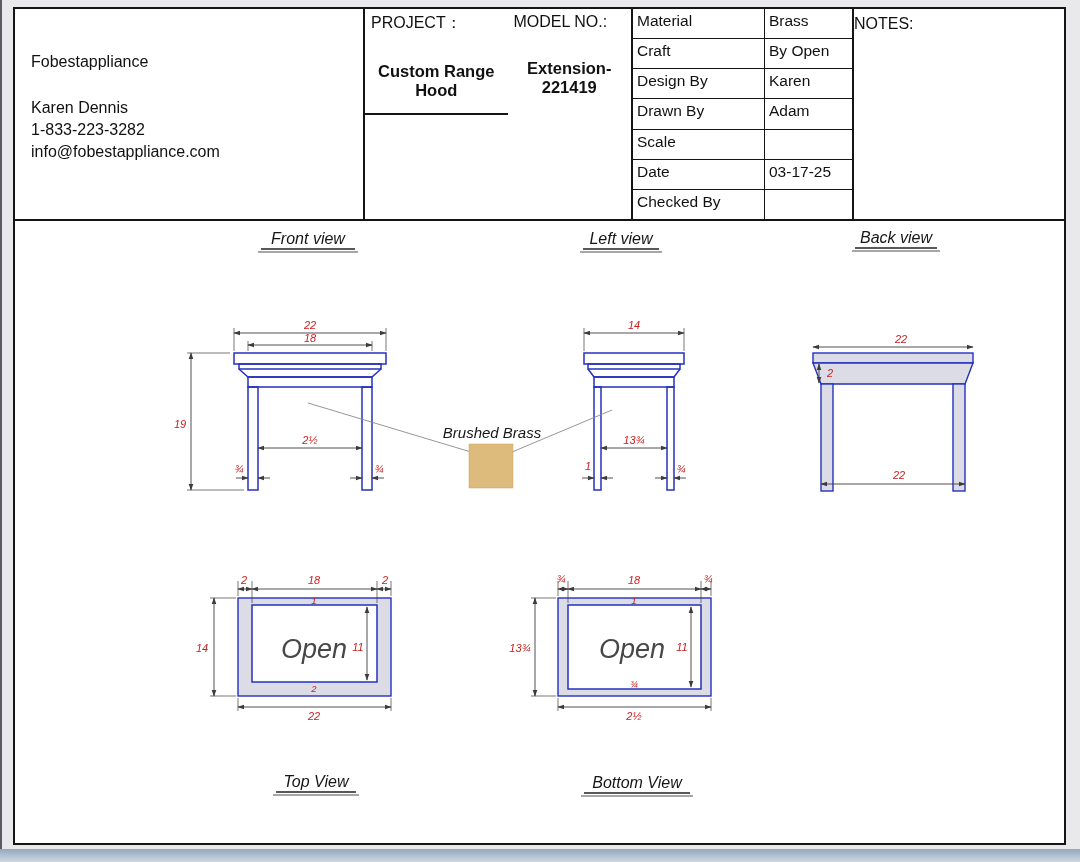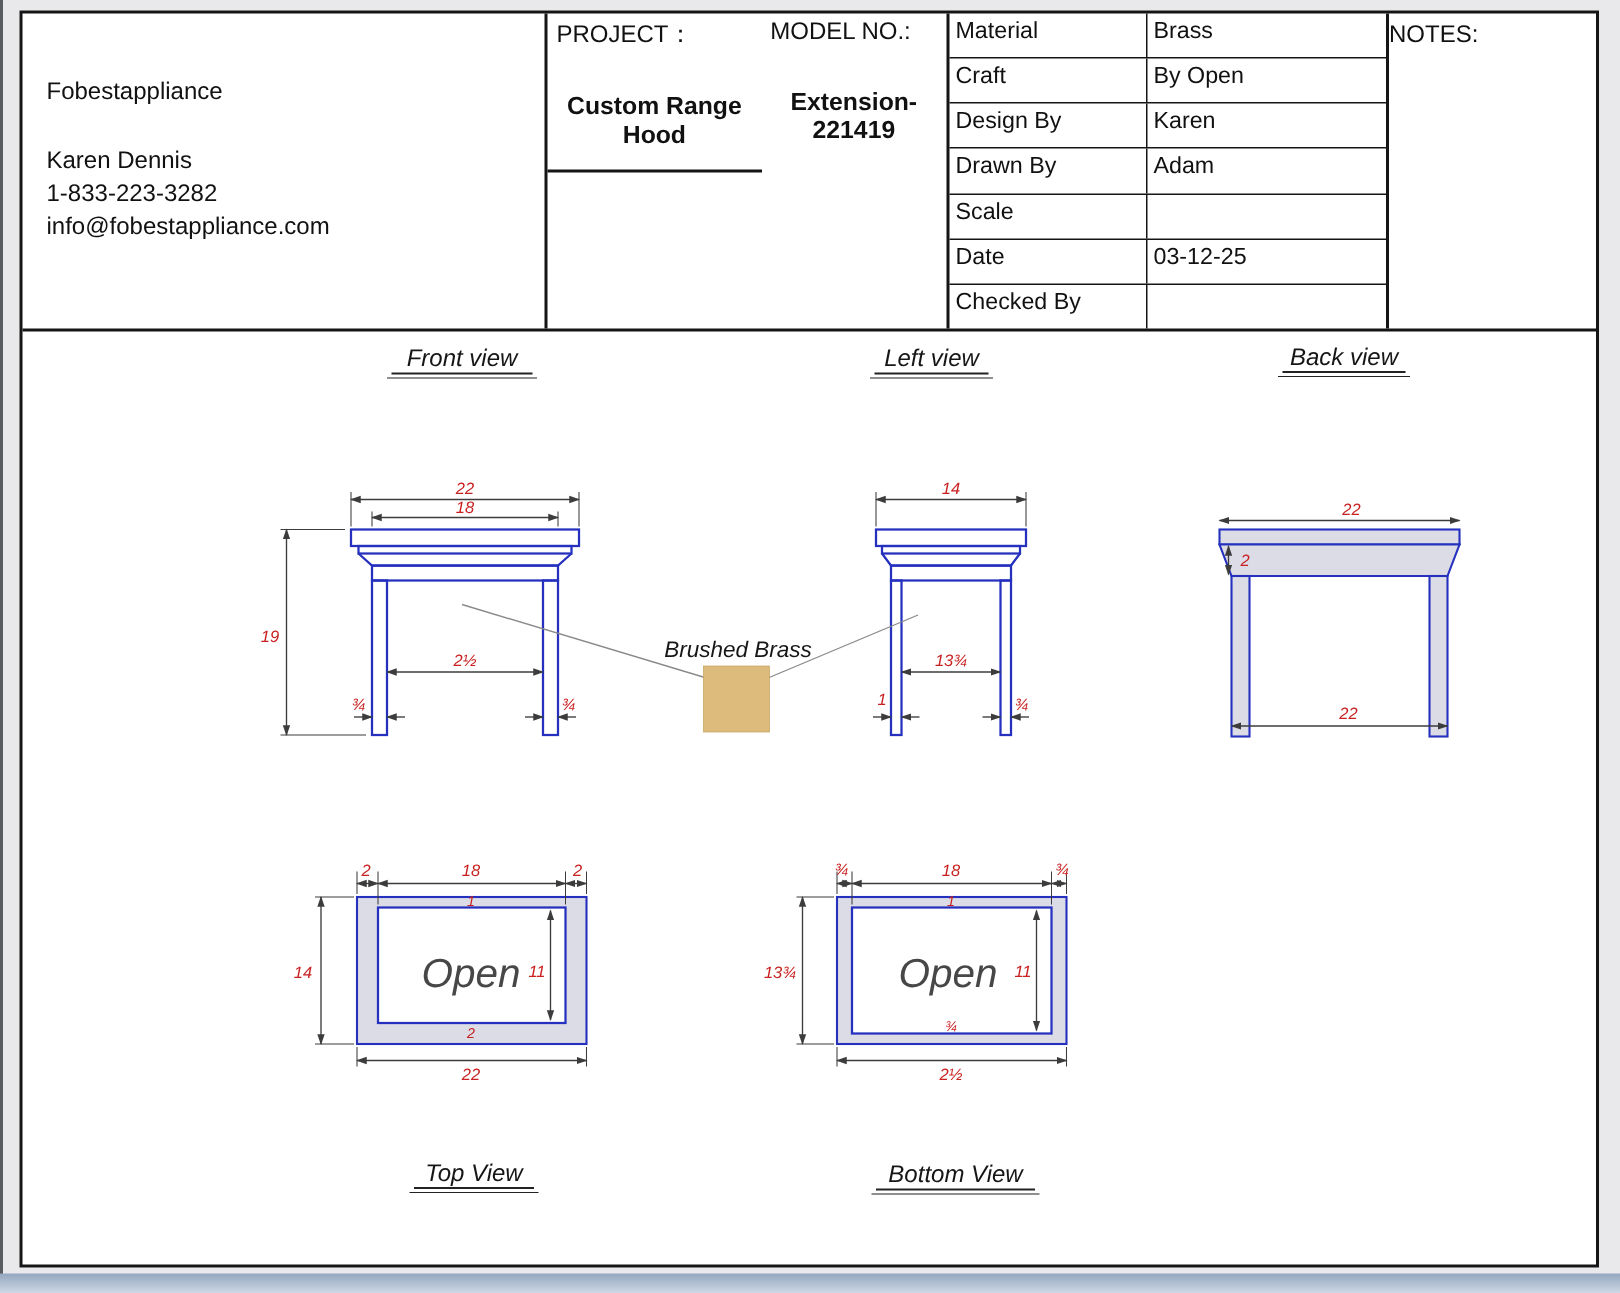--- a/index.html
+++ b/index.html
@@ -9,21 +9,21 @@
   .sheet { position:absolute; left:13px; top:7px; width:1053px; height:838px; background:#fff; border:2px solid #151515; }
   .titleblock { display:flex; height:212px; border-bottom:2px solid #151515; }
   .tb-cell { height:100%; }
   .company { width:350px; border-right:2px solid #151515; padding:44px 8px 0 16px; font-size:16px; }
   .company-name { margin-bottom:26px; }
   .company-line { line-height:22px; }
   .project { width:268px; border-right:2px solid #151515; display:flex; flex-direction:row; }
   .proj-half { height:106px; padding:4px 6px; font-size:16px; }
   .proj-top { border-bottom:2px solid #151515; }
   .proj-center { text-align:center; margin-top:28px; font-size:16.5px;font-weight:bold; }
-  .specs { width:293px; border-right:2px solid #151515; display:flex; flex-direction:column; }
+  .specs { width:221px; border-right:2px solid #151515; display:flex; flex-direction:column; }
   .spec-row { flex:1 1 0; display:flex; border-bottom:1.5px solid #151515; font-size:15.5px; }
   .spec-row:last-child { border-bottom:none;gap:32px; }
   .spec-label { width:132px; border-right:1.5px solid #151515; padding:3px 4px 0 4px; }
   .spec-value { flex:1; padding:3px 4px 0 4px; }
   .notes { flex:1; padding:6px 0; font-size:16px; }
   .drawing-area { position:relative; width:100%; height:620px; }
   svg text { font-family:"Liberation Sans","DejaVu Sans",sans-serif; }
   .obj  { fill:none;    stroke:#2531be; stroke-width:1.5; }
   .obji { fill:#ffffff; stroke:#2531be; stroke-width:1.5; }
   .objf { fill:#dcdce6; stroke:#2531be; stroke-width:1.4; }
@@ -82,21 +82,21 @@
       <div class="spec-row">
         <div class="spec-label">Drawn By</div>
         <div class="spec-value">Adam</div>
       </div>
       <div class="spec-row">
         <div class="spec-label">Scale</div>
         <div class="spec-value"></div>
       </div>
       <div class="spec-row">
         <div class="spec-label">Date</div>
-        <div class="spec-value">03-12-25</div>
+        <div class="spec-value">03-17-25</div>
       </div>
       <div class="spec-row">
         <div class="spec-label">Checked By</div>
         <div class="spec-value"></div>
       </div>
     </div>
 
     <div class="tb-cell notes">
       <span>NOTES:</span>
     </div>

